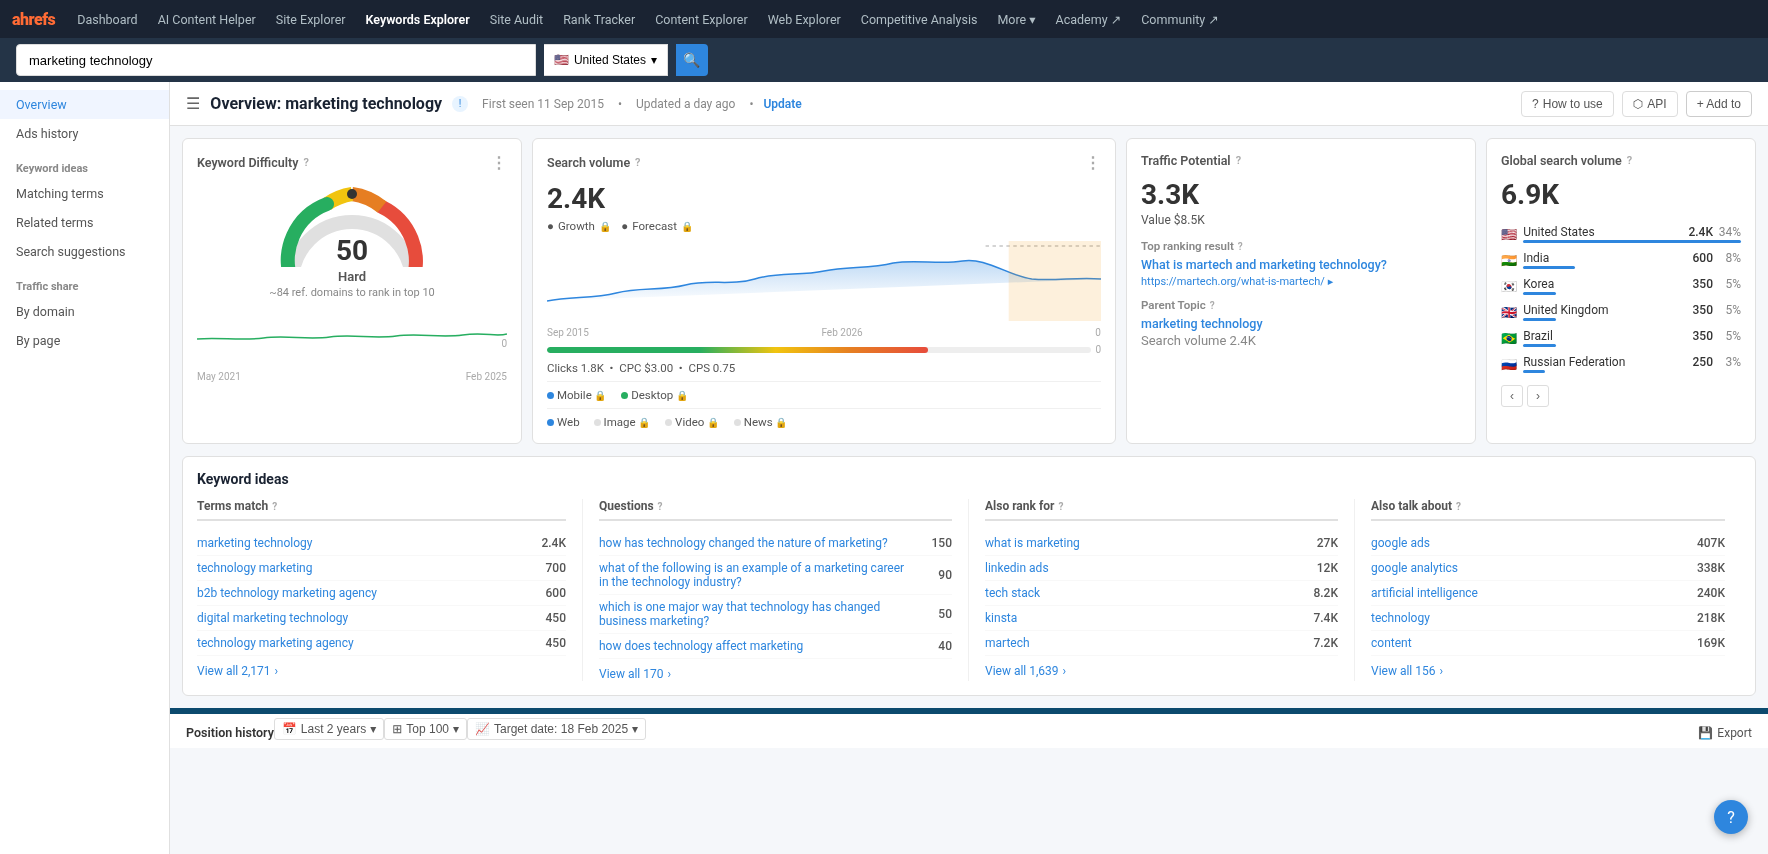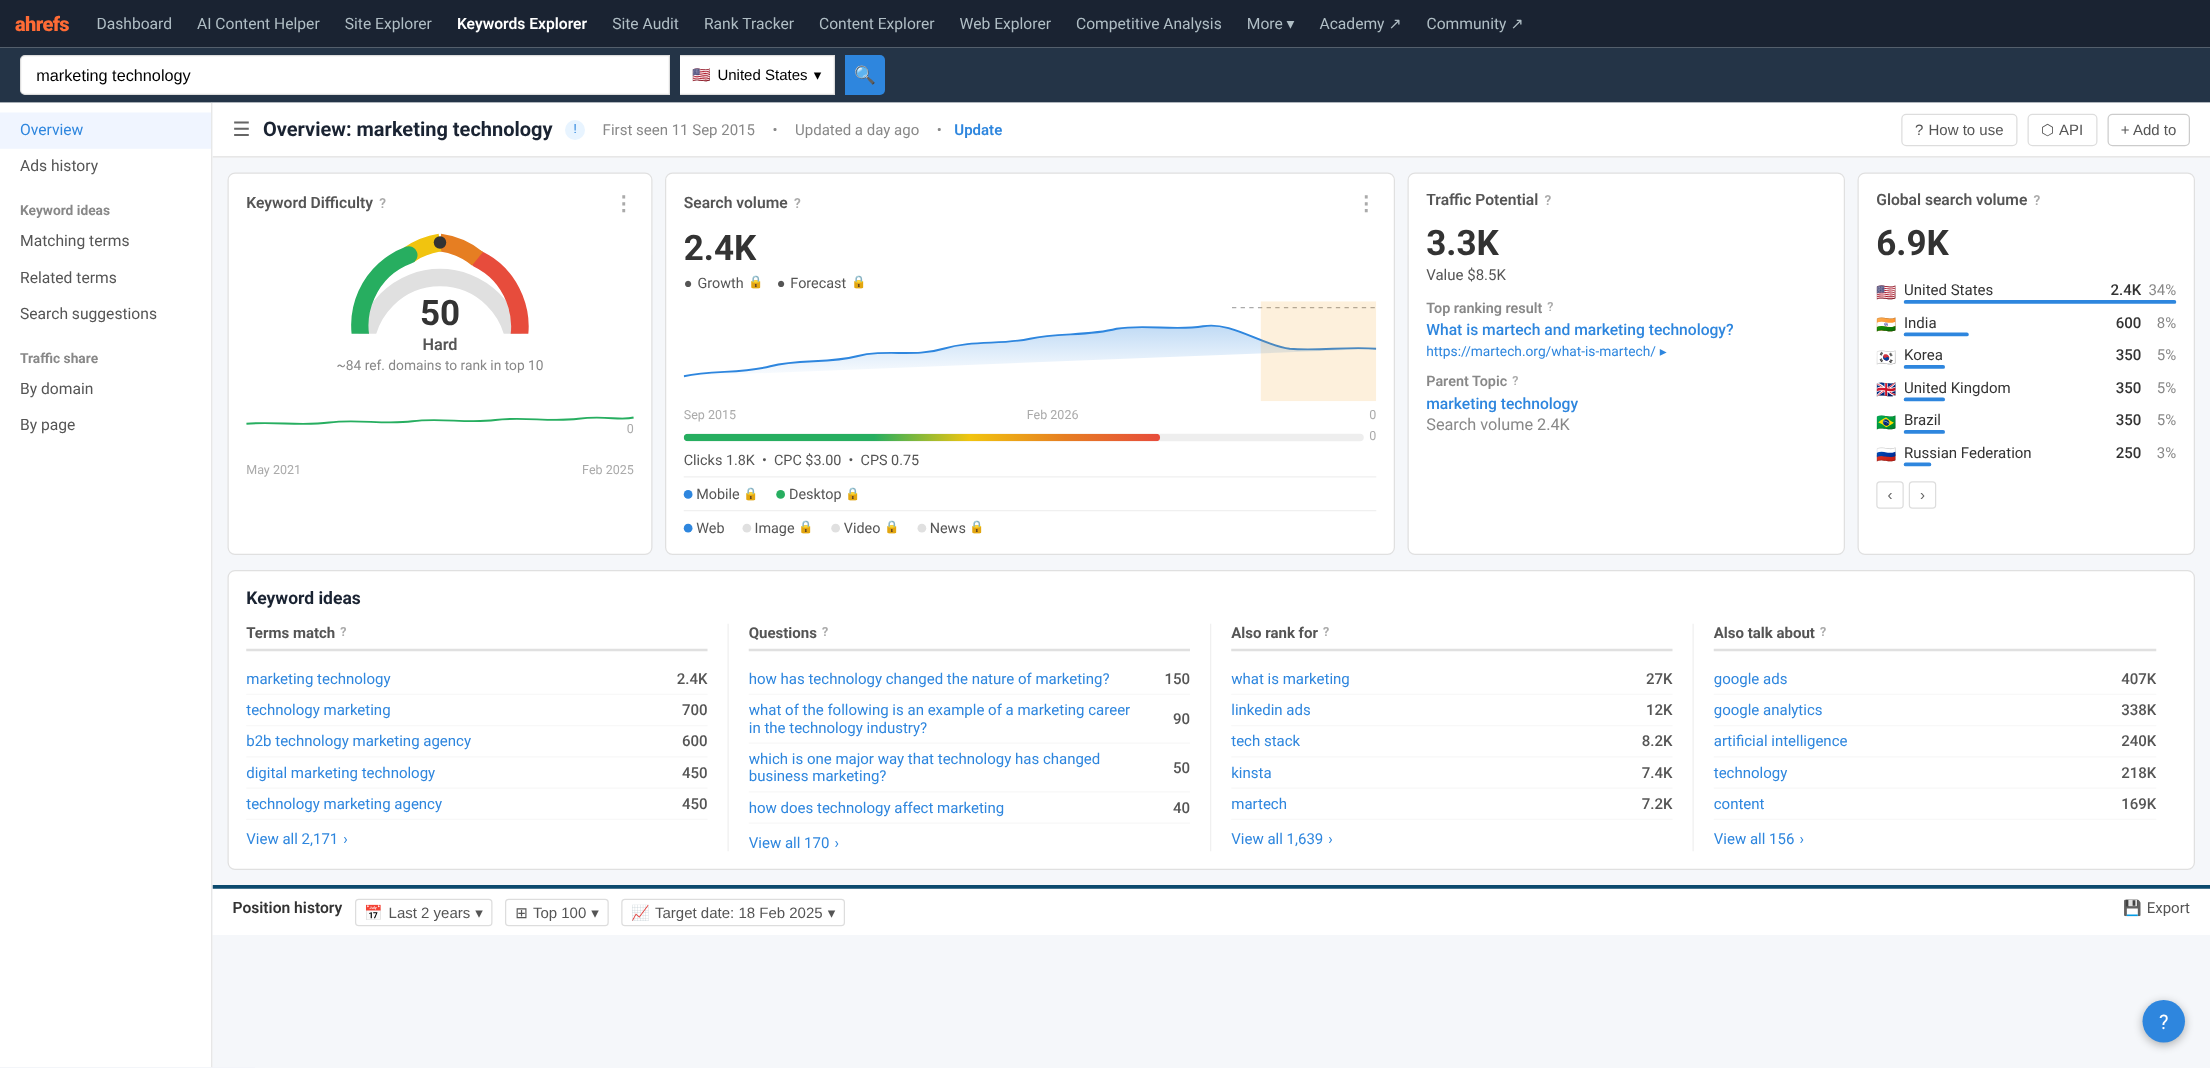--- a/index.html
+++ b/index.html
@@ -99,21 +99,21 @@
     .ki-col { padding: 0 16px; border-right: 1px solid #f0f0f0; }
     .ki-col:first-child { padding-left: 0; }
     .ki-col:last-child { border-right: none; }
     .ki-col-title { font-size: 12px; font-weight: 700; color: #555; margin-bottom: 10px; display: flex; align-items: center; gap: 4px; padding-bottom: 6px; border-bottom: 2px solid #e0e0e0; }
     .ki-row { display: flex; align-items: center; padding: 5px 0; border-bottom: 1px solid #f8f8f8; }
     .ki-link { color: #2e86de; font-size: 12px; flex: 1; cursor: pointer; text-decoration: none; }
     .ki-val { font-size: 12px; color: #555; font-weight: 500; min-width: 40px; text-align: right; }
     .view-all { display: flex; align-items: center; gap: 4px; color: #2e86de; font-size: 12px; margin-top: 8px; cursor: pointer; }
 
     
-    .pos-history-bar { background: #fff; border-top: 3px solid #0c4a6e; padding: 8px 16px; display: flex; align-items: flex-start; gap: 10px; height: 40px; }
+    .pos-history-bar { background: #fff; border-top: 6px solid #0c4a6e; padding: 8px 16px; display: flex; align-items: flex-end; height: 40px; }
     .ph-label { font-size: 12.5px; font-weight: 600; color: #333; }
     .ph-filter { display: flex; align-items: center; gap: 4px; font-size: 12px; color: #555; cursor: pointer; border: 1px solid #ddd; border-radius: 3px; padding: 3px 7px; background: #fff; }
     .export-btn { margin-left: auto; display: flex; align-items: center; gap: 4px; font-size: 12px; color: #555; cursor: pointer; }
     .help-bubble { position: fixed; bottom: 20px; right: 20px; width: 34px; height: 34px; background: #2e86de; border-radius: 50%; display: flex; align-items: center; justify-content: center; color: #fff; font-size: 16px; cursor: pointer; box-shadow: 0 2px 8px rgba(0,0,0,0.3); }
 
     
     .sv-svg { width: 100%; height: 80px; }
     .mini-svg { width: 100%; height: 55px; }
   </style>
 </head>

